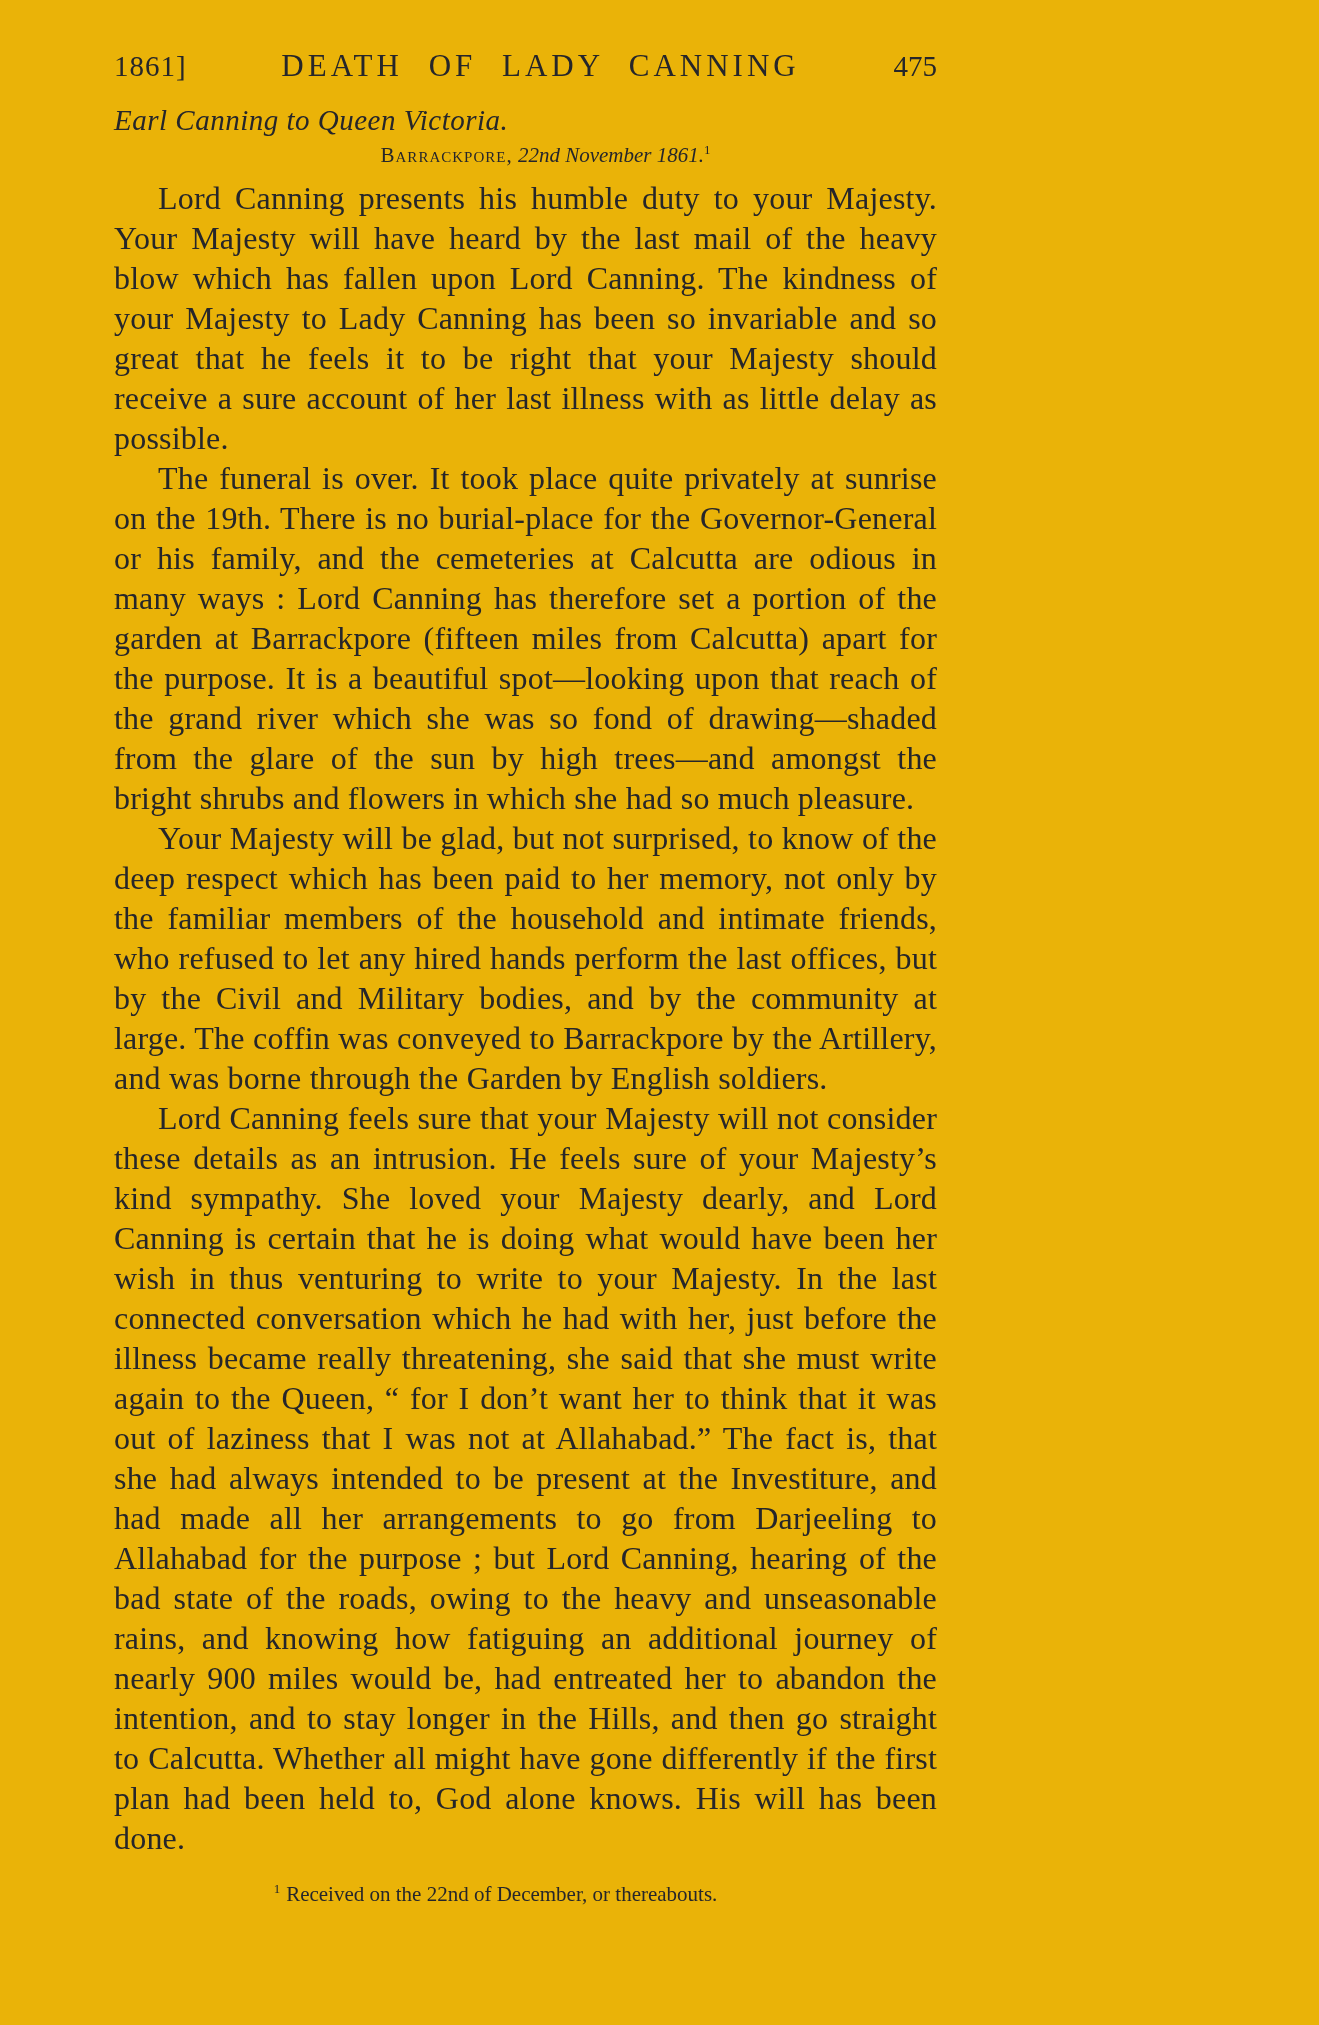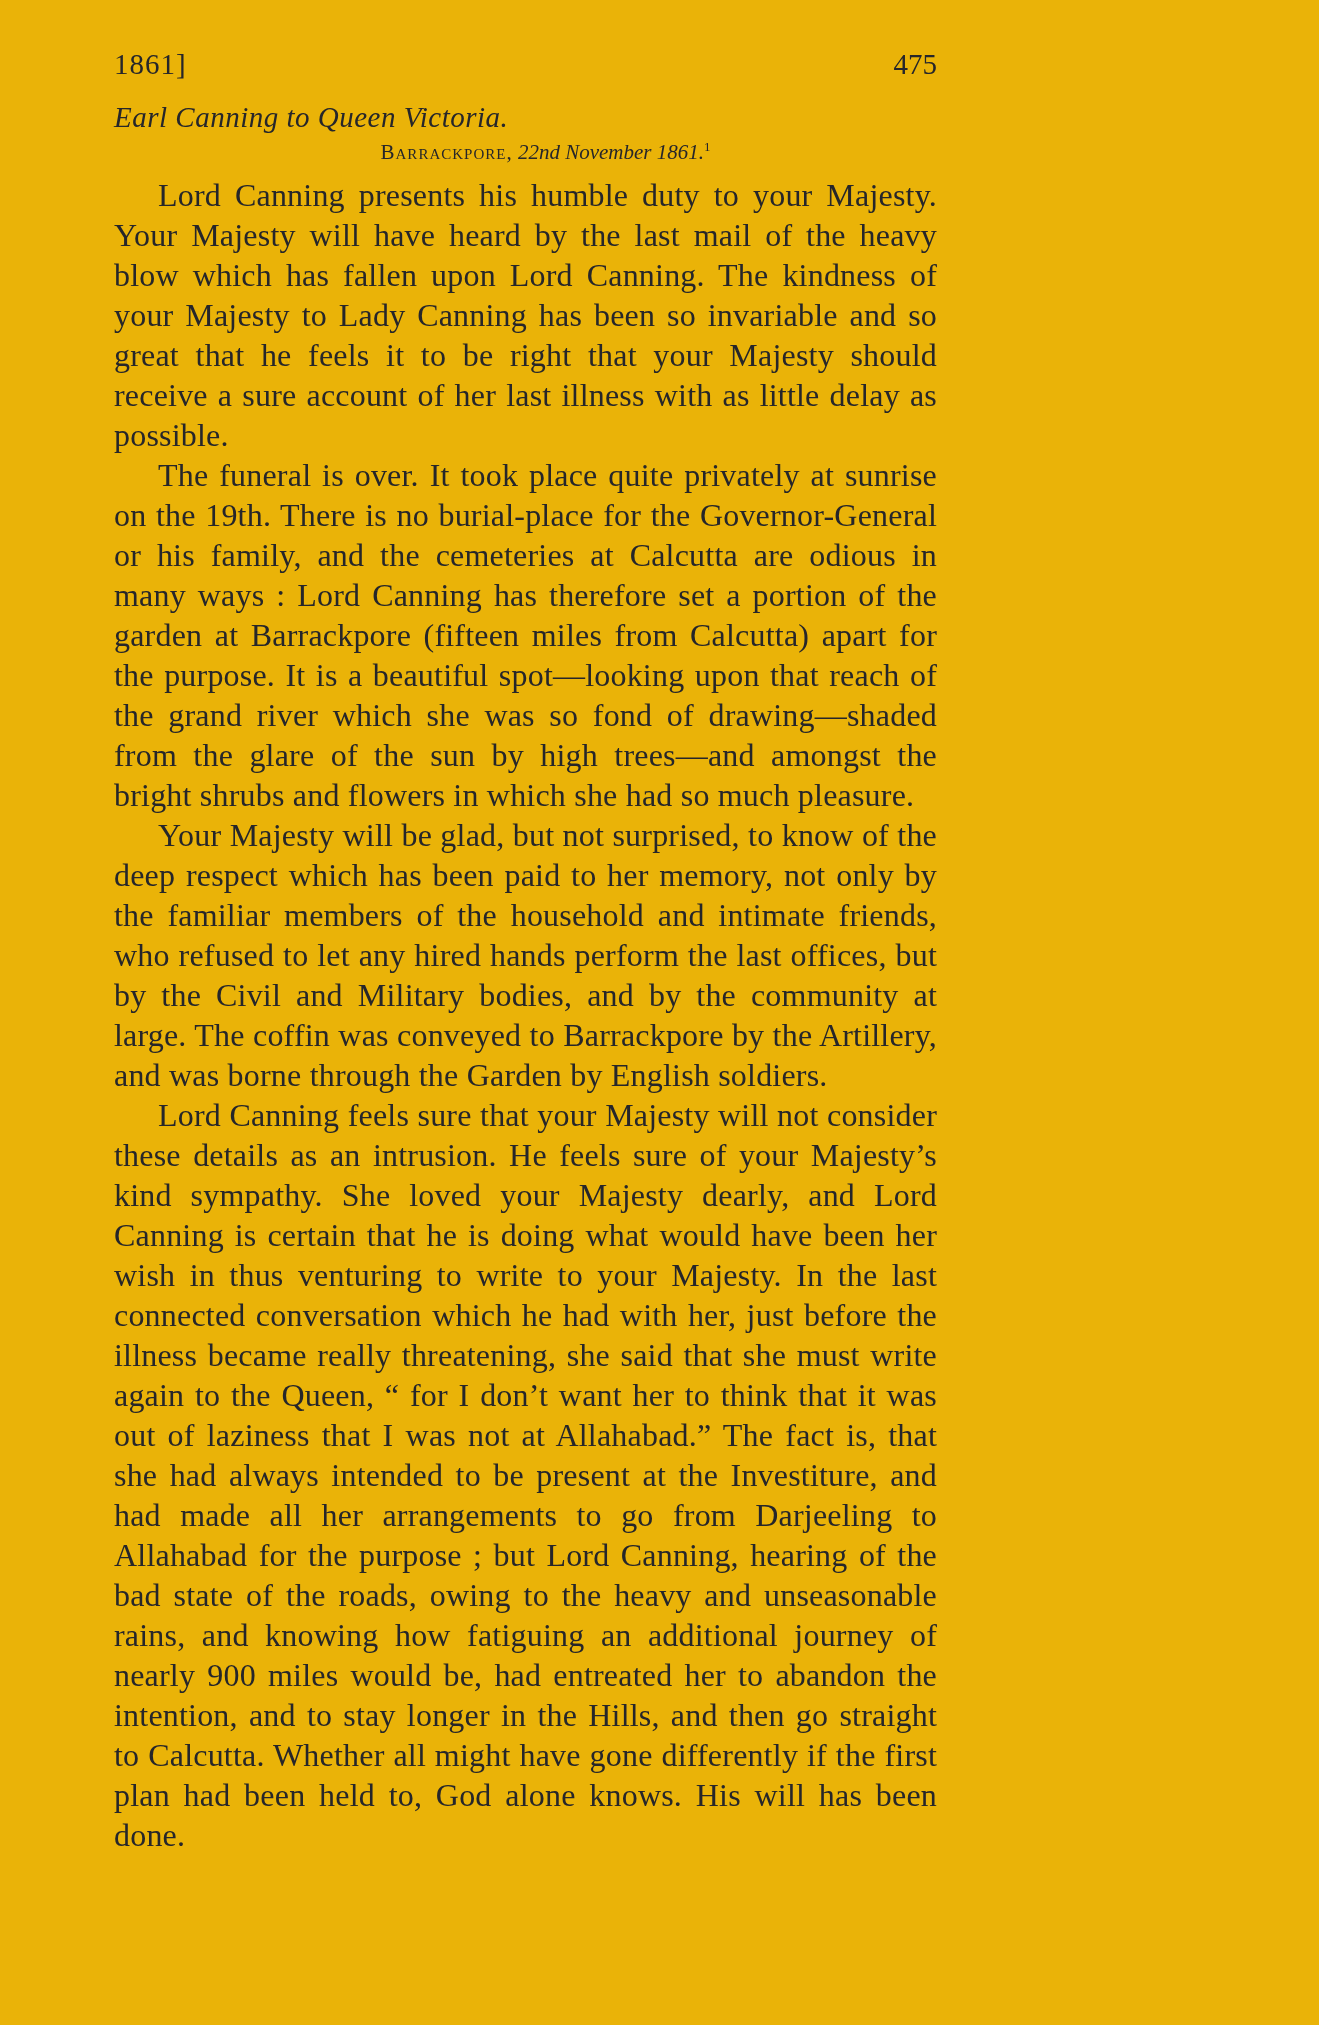--- a/index.html
+++ b/index.html
@@ -82,31 +82,35 @@
     margin-right: 6px;
   }
 </style>
 </head>
 <body>
 
 <div class="page">
 
   <header class="running-head">
     <span class="head-year">1861]</span>
+    <span class="head-title">DEATH OF LADY CANNING</span>
     <span class="head-page">475</span>
   </header>
 
   <div class="letter-heading">Earl Canning to Queen Victoria.</div>
 
   <div class="dateline">
     <span class="place">Barrackpore,</span>
     <span class="date"> 22nd November 1861.</span><sup>1</sup>
   </div>
 
   <div class="body-text">
     <p>Lord Canning presents his humble duty to your Majesty. Your Majesty will have heard by the last mail of the heavy blow which has fallen upon Lord Canning. The kindness of your Majesty to Lady Canning has been so invariable and so great that he feels it to be right that your Majesty should receive a sure account of her last illness with as little delay as possible.</p>
     <p>The funeral is over.  It took place quite privately at sunrise on the 19th.  There is no burial-place for the Governor-General or his family, and the cemeteries at Calcutta are odious in many ways : Lord Canning has therefore set a portion of the garden at Barrackpore (fifteen miles from Calcutta) apart for the purpose.  It is a beautiful spot—looking upon that reach of the grand river which she was so fond of drawing—shaded from the glare of the sun by high trees—and amongst the bright shrubs and flowers in which she had so much pleasure.</p>
     <p>Your Majesty will be glad, but not surprised, to know of the deep respect which has been paid to her memory, not only by the familiar members of the household and intimate friends, who refused to let any hired hands perform the last offices, but by the Civil and Military bodies, and by the community at large.  The coffin was conveyed to Barrackpore by the Artillery, and was borne through the Garden by English soldiers.</p>
     <p>Lord Canning feels sure that your Majesty will not consider these details as an intrusion.  He feels sure of your Majesty’s kind sympathy.  She loved your Majesty dearly, and Lord Canning is certain that he is doing what would have been her wish in thus venturing to write to your Majesty.  In the last connected conversation which he had with her, just before the illness became really threatening, she said that she must write again to the Queen, “ for I don’t want her to think that it was out of laziness that I was not at Allahabad.”  The fact is, that she had always intended to be present at the Investiture, and had made all her arrangements to go from Darjeeling to Allahabad for the purpose ; but Lord Canning, hearing of the bad state of the roads, owing to the heavy and unseasonable rains, and knowing how fatiguing an additional journey of nearly 900 miles would be, had entreated her to abandon the intention, and to stay longer in the Hills, and then go straight to Calcutta.  Whether all might have gone differently if the first plan had been held to, God alone knows.  His will has been done.</p>
   </div>
 
+  <div class="footnote">
+    <sup>1</sup><span>Received on the 22nd of December, or thereabouts.</span>
+  </div>
 
 </div>
 
 </body></html>

